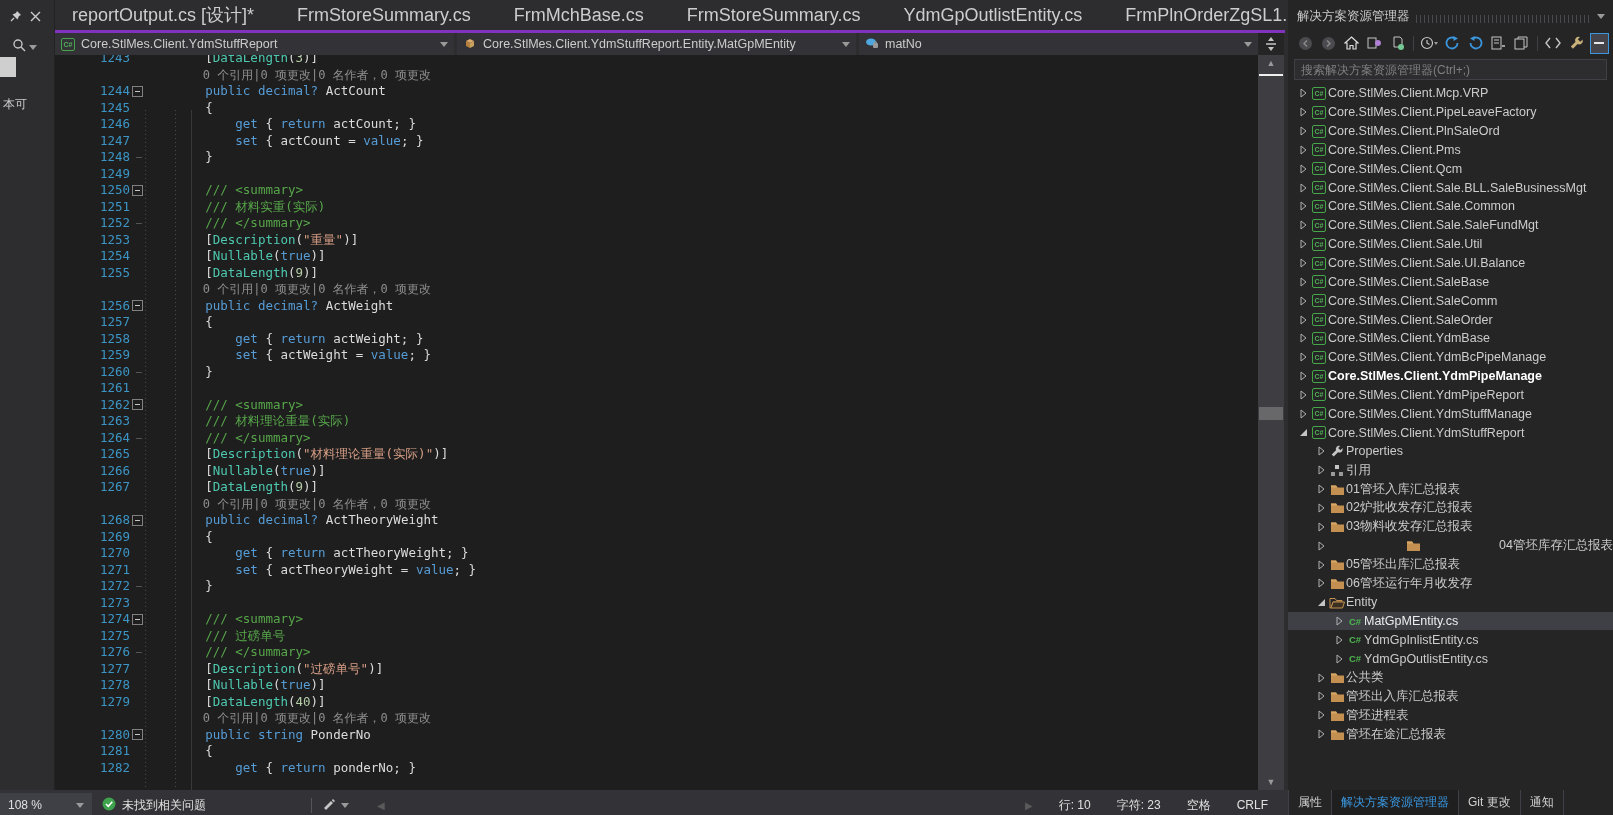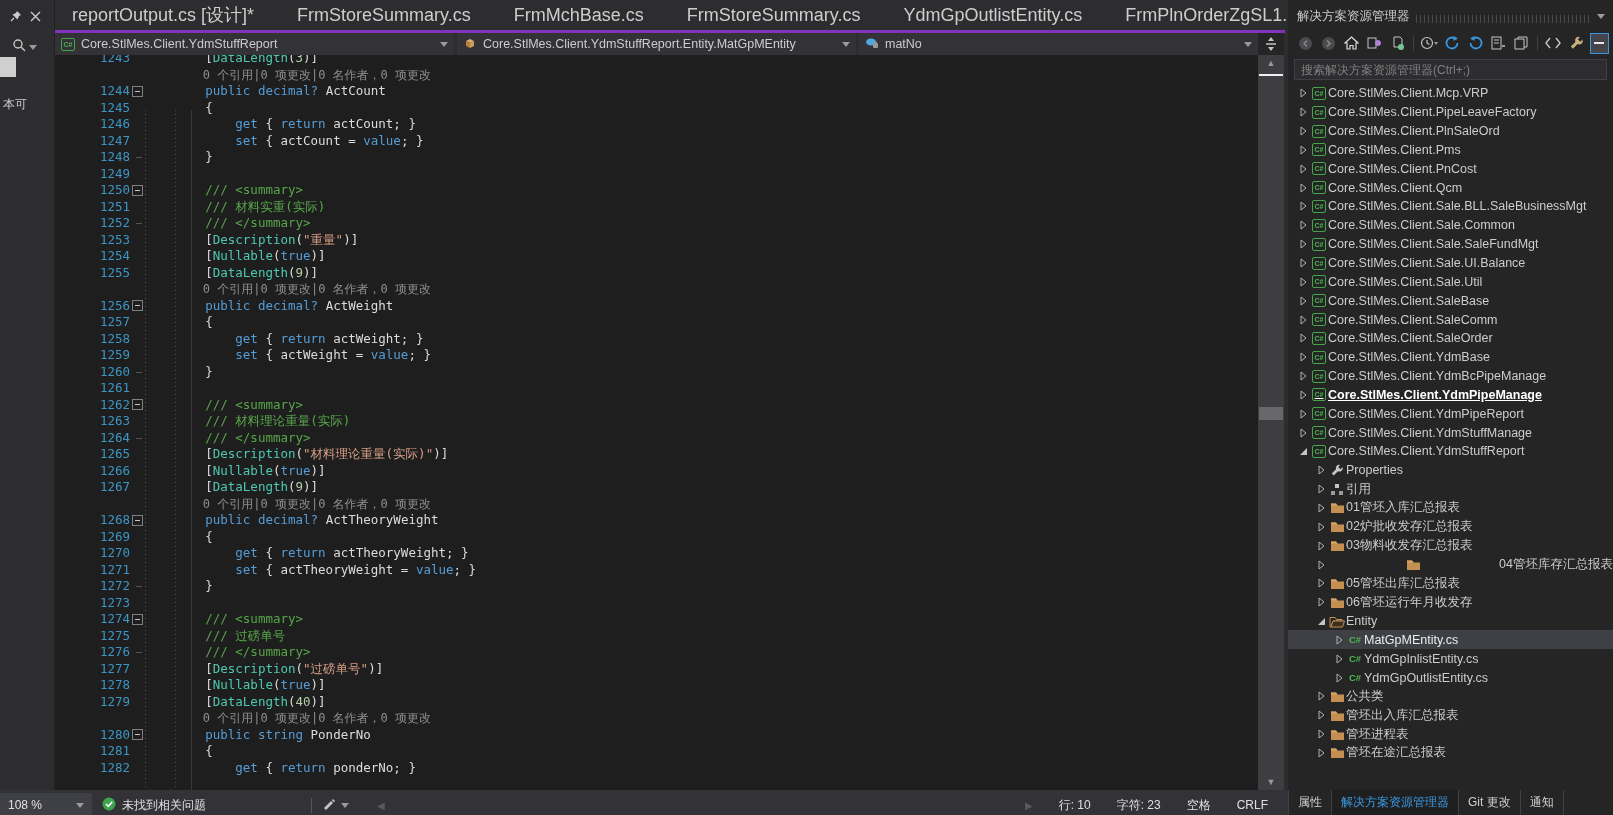--- a/index.html
+++ b/index.html
@@ -48,21 +48,21 @@
   #se-header .leader { flex:1; height:8px; background:repeating-linear-gradient(90deg,#4a4a4e 0 1px, transparent 1px 4px); margin-top:4px; }
   #se-toolbar { display:flex; align-items:center; gap:4px; padding:4px 4px 4px 8px; height:28px; }
   .tbtn { width:21px; height:21px; display:flex; align-items:center; justify-content:center; }
   .tsep { width:1px; height:15px; background:#3f3f46; margin:0 2px; }
   .tbtn.toggled { border:1px solid #3a96dd; background:#44444a; }
   #se-search { margin:2px 4px 4px 6px; width:313px; height:21px; background:#2d2d30; border:1px solid #3f3f46; color:#7f7f7f; font-size:12px; padding:0 6px; font-family:"Liberation Sans","DejaVu Sans",sans-serif; }
   #se-search::placeholder { color:#7f7f7f; }
   #tree { position:relative; }
   .titem { display:flex; align-items:center; height:18.85px; font-size:12.5px; color:#cccccc; white-space:nowrap; overflow:hidden; }
   .titem.sel { background:#3e4046; color:#ececec; }
-  .titem.bold { color:#ffffff; font-weight:bold;text-decoration:underline; }
+  .titem.bold { color:#ffffff; font-weight:bold; }
   .titem .arrow { width:14px; display:flex; justify-content:center; flex:0 0 14px; }
   .titem .ticon { width:18px; display:flex; justify-content:center; align-items:center; flex:0 0 18px; }
   .csproj { width:14px; height:13px; border:1px solid #44a549; color:#52b257; font-size:7px; font-weight:bold; display:flex; align-items:center; justify-content:center; border-radius:2px; }
   .csfile { color:#4eb84e; font-size:9.5px; font-weight:bold; }
   
   #statusbar { left:0; top:790px; width:1288px; height:30px; background:#333337; display:flex; align-items:center; color:#e0e0e0; font-size:12px; }
   #zoombox { width:92px; height:25px; background:#3f3f46; display:flex; align-items:center; justify-content:space-between; padding:0 8px; }
   #statusbar .grp { display:flex; align-items:center; gap:6px; margin-left:10px; }
   #statusbar .divider { width:1px; height:15px; background:#55555a; margin-left:105px; }
   #status-right { margin-left:auto; display:flex; align-items:center; gap:26px; padding-right:20px; }
@@ -367,31 +367,20 @@
       </div>
       <div class="titem" style="padding-left: 8px;">
         <span class="arrow">
           <svg width="9" height="10">
             <path d="M2 1 L7 5 L2 9 Z" fill="none" stroke="#b0b0b0"></path>
           </svg>
         </span>
         <span class="ticon">
           <span class="csproj">C#</span>
         </span>
-        <span>Core.StlMes.Client.PnCost</span>
-      </div>
-      <div class="titem" style="padding-left: 8px;">
-        <span class="arrow">
-          <svg width="9" height="10">
-            <path d="M2 1 L7 5 L2 9 Z" fill="none" stroke="#b0b0b0"></path>
-          </svg>
-        </span>
-        <span class="ticon">
-          <span class="csproj">C#</span>
-        </span>
         <span>Core.StlMes.Client.Qcm</span>
       </div>
       <div class="titem" style="padding-left: 8px;">
         <span class="arrow">
           <svg width="9" height="10">
             <path d="M2 1 L7 5 L2 9 Z" fill="none" stroke="#b0b0b0"></path>
           </svg>
         </span>
         <span class="ticon">
           <span class="csproj">C#</span>
@@ -422,32 +411,32 @@
       </div>
       <div class="titem" style="padding-left: 8px;">
         <span class="arrow">
           <svg width="9" height="10">
             <path d="M2 1 L7 5 L2 9 Z" fill="none" stroke="#b0b0b0"></path>
           </svg>
         </span>
         <span class="ticon">
           <span class="csproj">C#</span>
         </span>
+        <span>Core.StlMes.Client.Sale.Util</span>
+      </div>
+      <div class="titem" style="padding-left: 8px;">
+        <span class="arrow">
+          <svg width="9" height="10">
+            <path d="M2 1 L7 5 L2 9 Z" fill="none" stroke="#b0b0b0"></path>
+          </svg>
+        </span>
+        <span class="ticon">
+          <span class="csproj">C#</span>
+        </span>
         <span>Core.StlMes.Client.Sale.UI.Balance</span>
-      </div>
-      <div class="titem" style="padding-left: 8px;">
-        <span class="arrow">
-          <svg width="9" height="10">
-            <path d="M2 1 L7 5 L2 9 Z" fill="none" stroke="#b0b0b0"></path>
-          </svg>
-        </span>
-        <span class="ticon">
-          <span class="csproj">C#</span>
-        </span>
-        <span>Core.StlMes.Client.Sale.Util</span>
       </div>
       <div class="titem" style="padding-left: 8px;">
         <span class="arrow">
           <svg width="9" height="10">
             <path d="M2 1 L7 5 L2 9 Z" fill="none" stroke="#b0b0b0"></path>
           </svg>
         </span>
         <span class="ticon">
           <span class="csproj">C#</span>
         </span>

